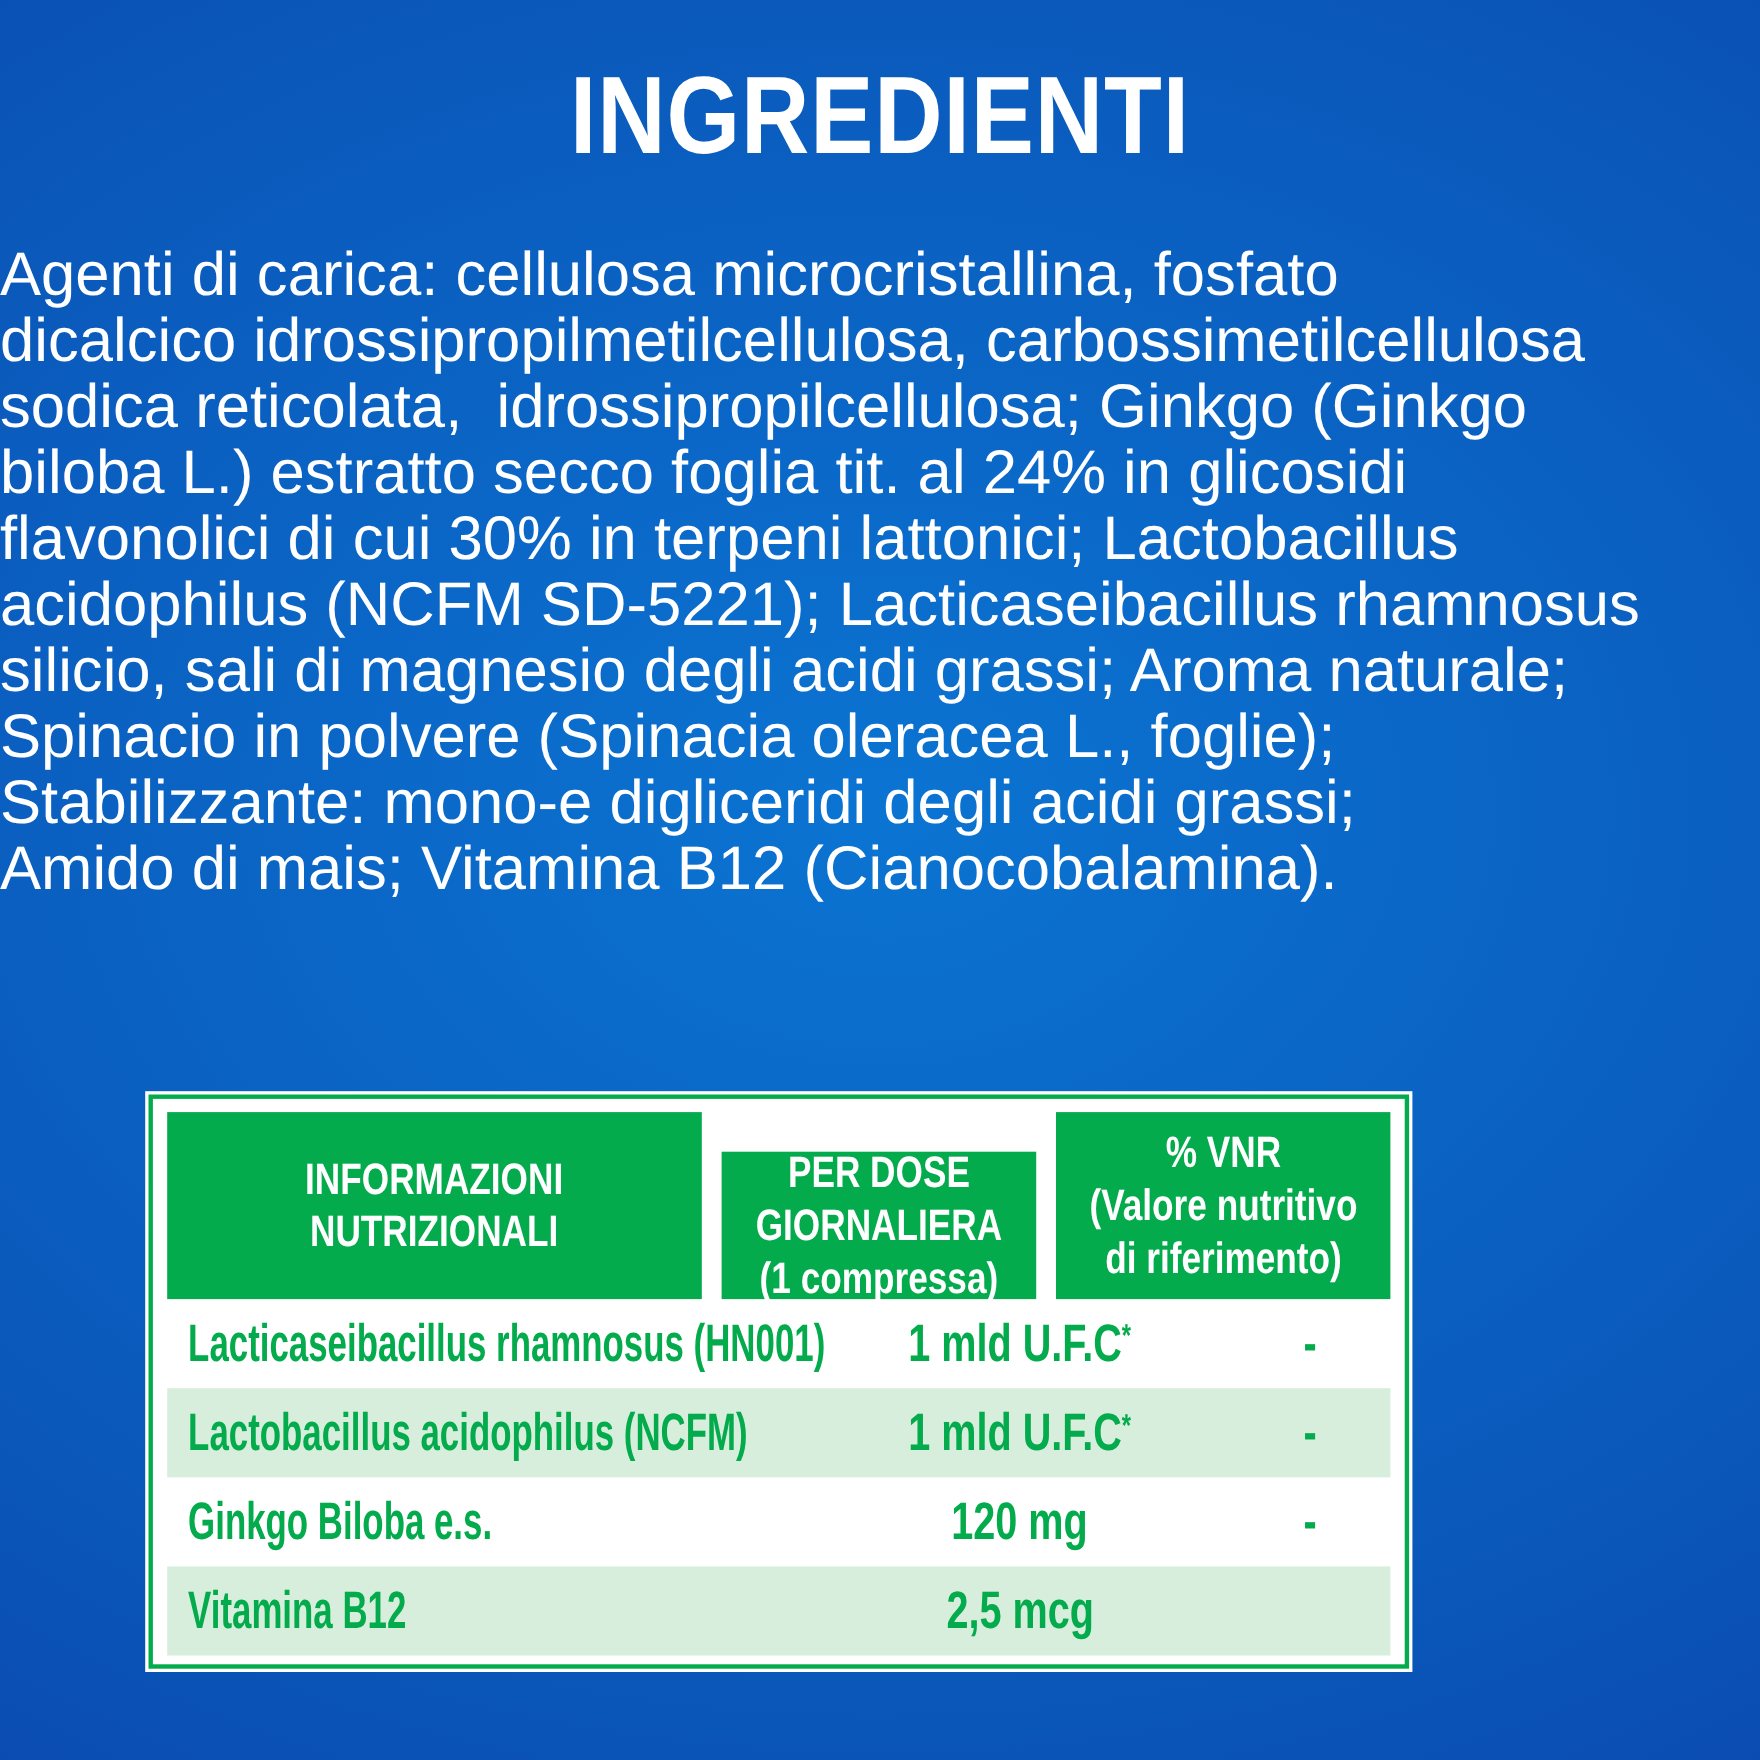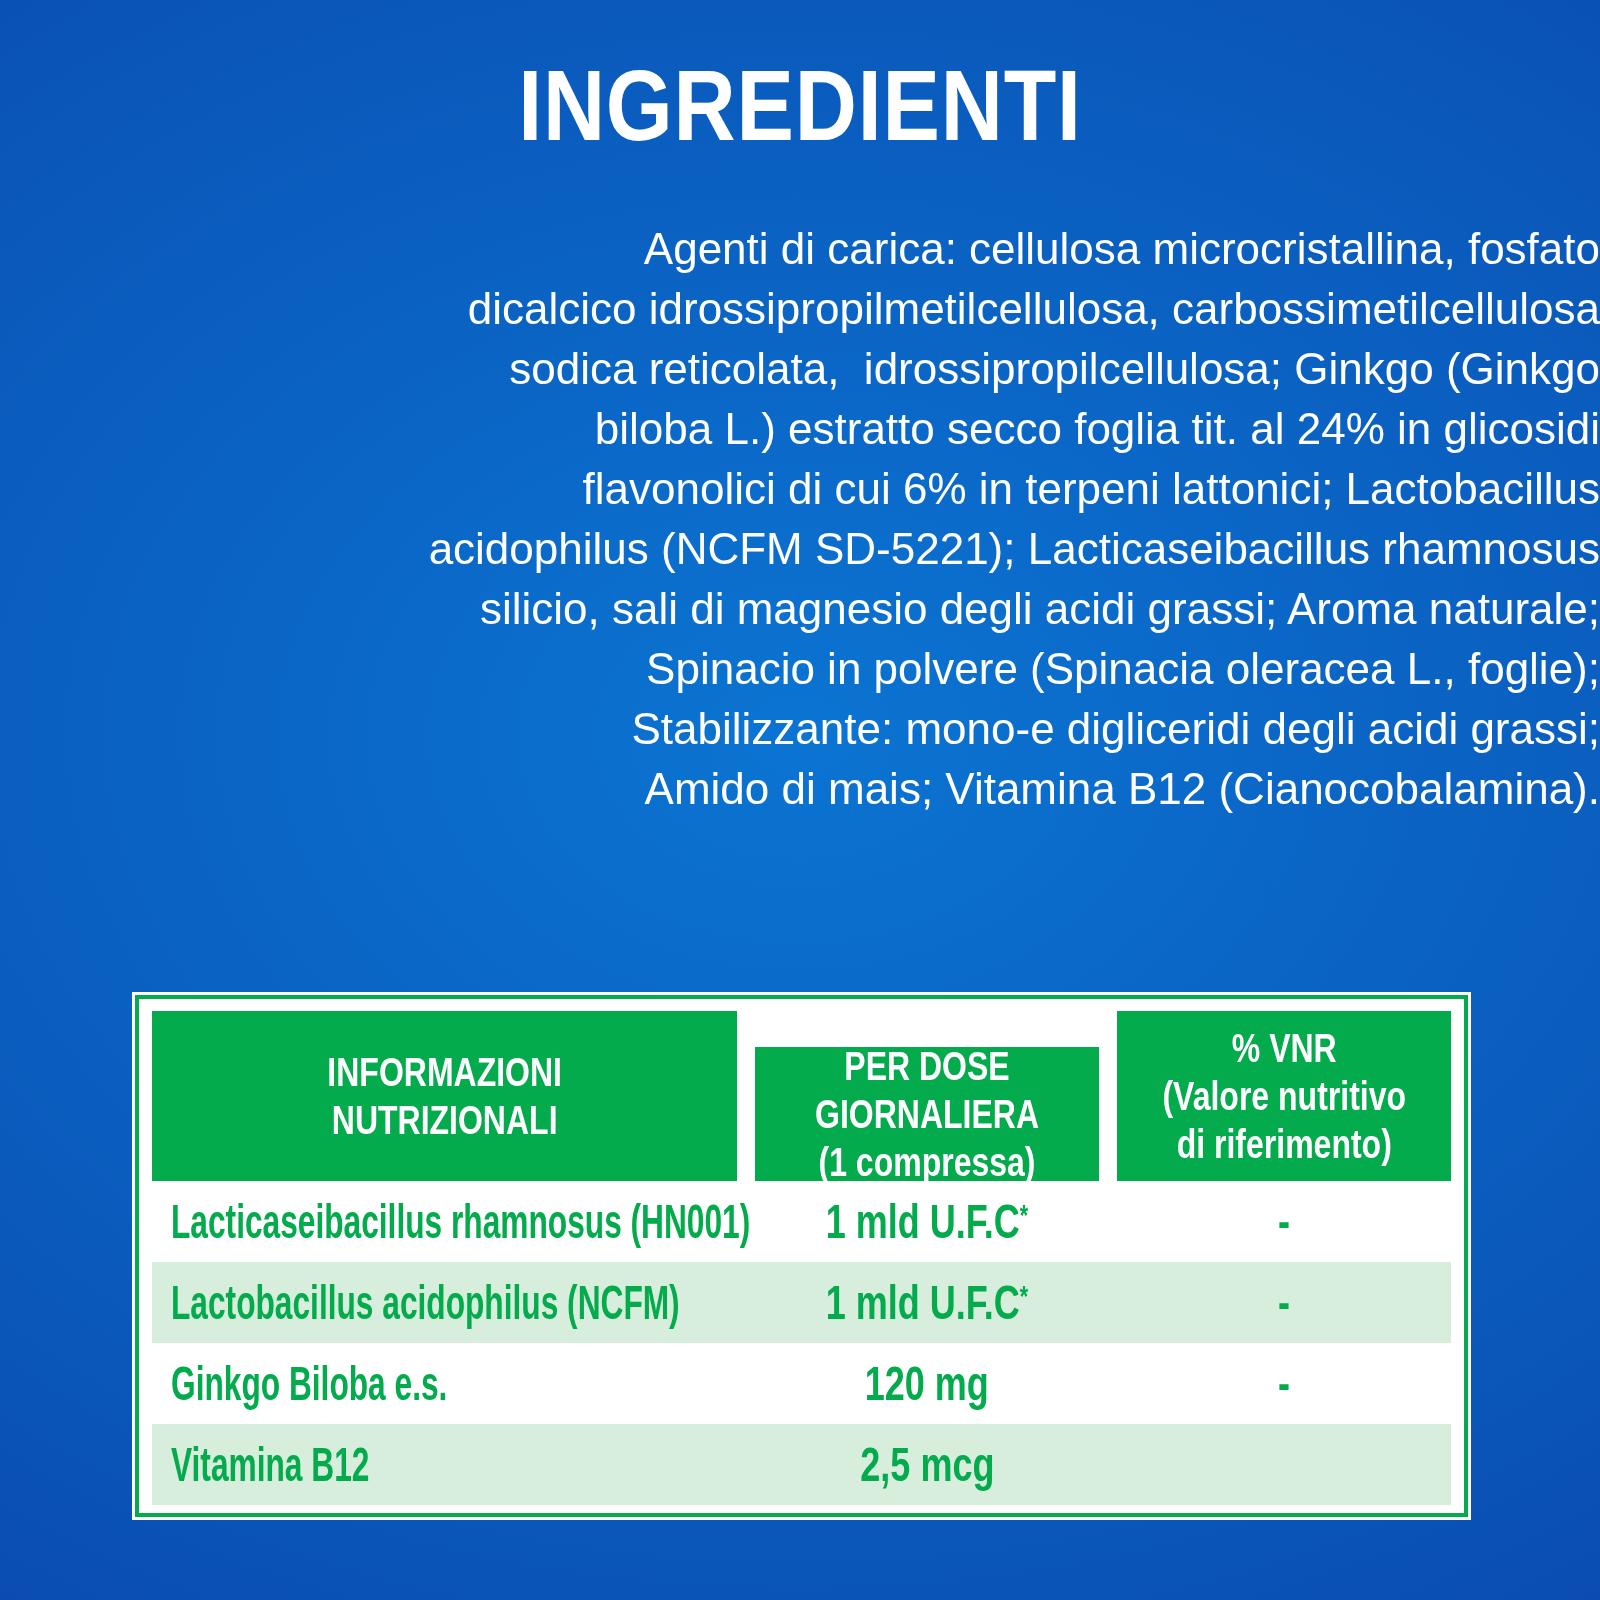--- a/index.html
+++ b/index.html
@@ -29,31 +29,31 @@
     color:var(--white);
     font-size:100px;
     line-height:100px;
     font-weight:bold;
     transform:scaleX(0.86);
     letter-spacing:1px;
   }
   .ingredients{
     position:absolute;
     top:219px;left:0;width:100%;
-    text-align:right;
+    text-align:left;
     color:var(--white);
-    font-size:44px;
+    font-size:56px;
     line-height:60px;
   }
   .ing-line{white-space:nowrap;}
 
   .nutri-table{
     position:absolute;
     left:135px;top:995px;
-    width:1333px;height:522px;
+    width:1146px;height:522px;
     box-sizing:border-box;
     background:var(--white);
     border:4px solid var(--green);
     box-shadow:0 0 0 3px var(--white);
     padding:12px 13px;
   }
   .thead{
     display:flex;
     gap:18px;
     height:170px;
@@ -114,21 +114,21 @@
 
 <div class="canvas">
 
   <h1 class="title">INGREDIENTI</h1>
 
   <div class="ingredients">
     <div class="ing-line">Agenti di carica: cellulosa microcristallina, fosfato</div>
     <div class="ing-line">dicalcico idrossipropilmetilcellulosa, carbossimetilcellulosa</div>
     <div class="ing-line">sodica reticolata,&nbsp; idrossipropilcellulosa; Ginkgo (Ginkgo</div>
     <div class="ing-line">biloba L.) estratto secco foglia tit. al 24% in glicosidi</div>
-    <div class="ing-line">flavonolici di cui 6% in terpeni lattonici; Lactobacillus</div>
+    <div class="ing-line">flavonolici di cui 30% in terpeni lattonici; Lactobacillus</div>
     <div class="ing-line">acidophilus (NCFM SD-5221); Lacticaseibacillus rhamnosus</div>
     <div class="ing-line">silicio, sali di magnesio degli acidi grassi; Aroma naturale;</div>
     <div class="ing-line">Spinacio in polvere (Spinacia oleracea L., foglie);</div>
     <div class="ing-line">Stabilizzante: mono-e digliceridi degli acidi grassi;</div>
     <div class="ing-line">Amido di mais; Vitamina B12 (Cianocobalamina).</div>
   </div>
 
   <section class="nutri-table">
 
     <div class="thead">

